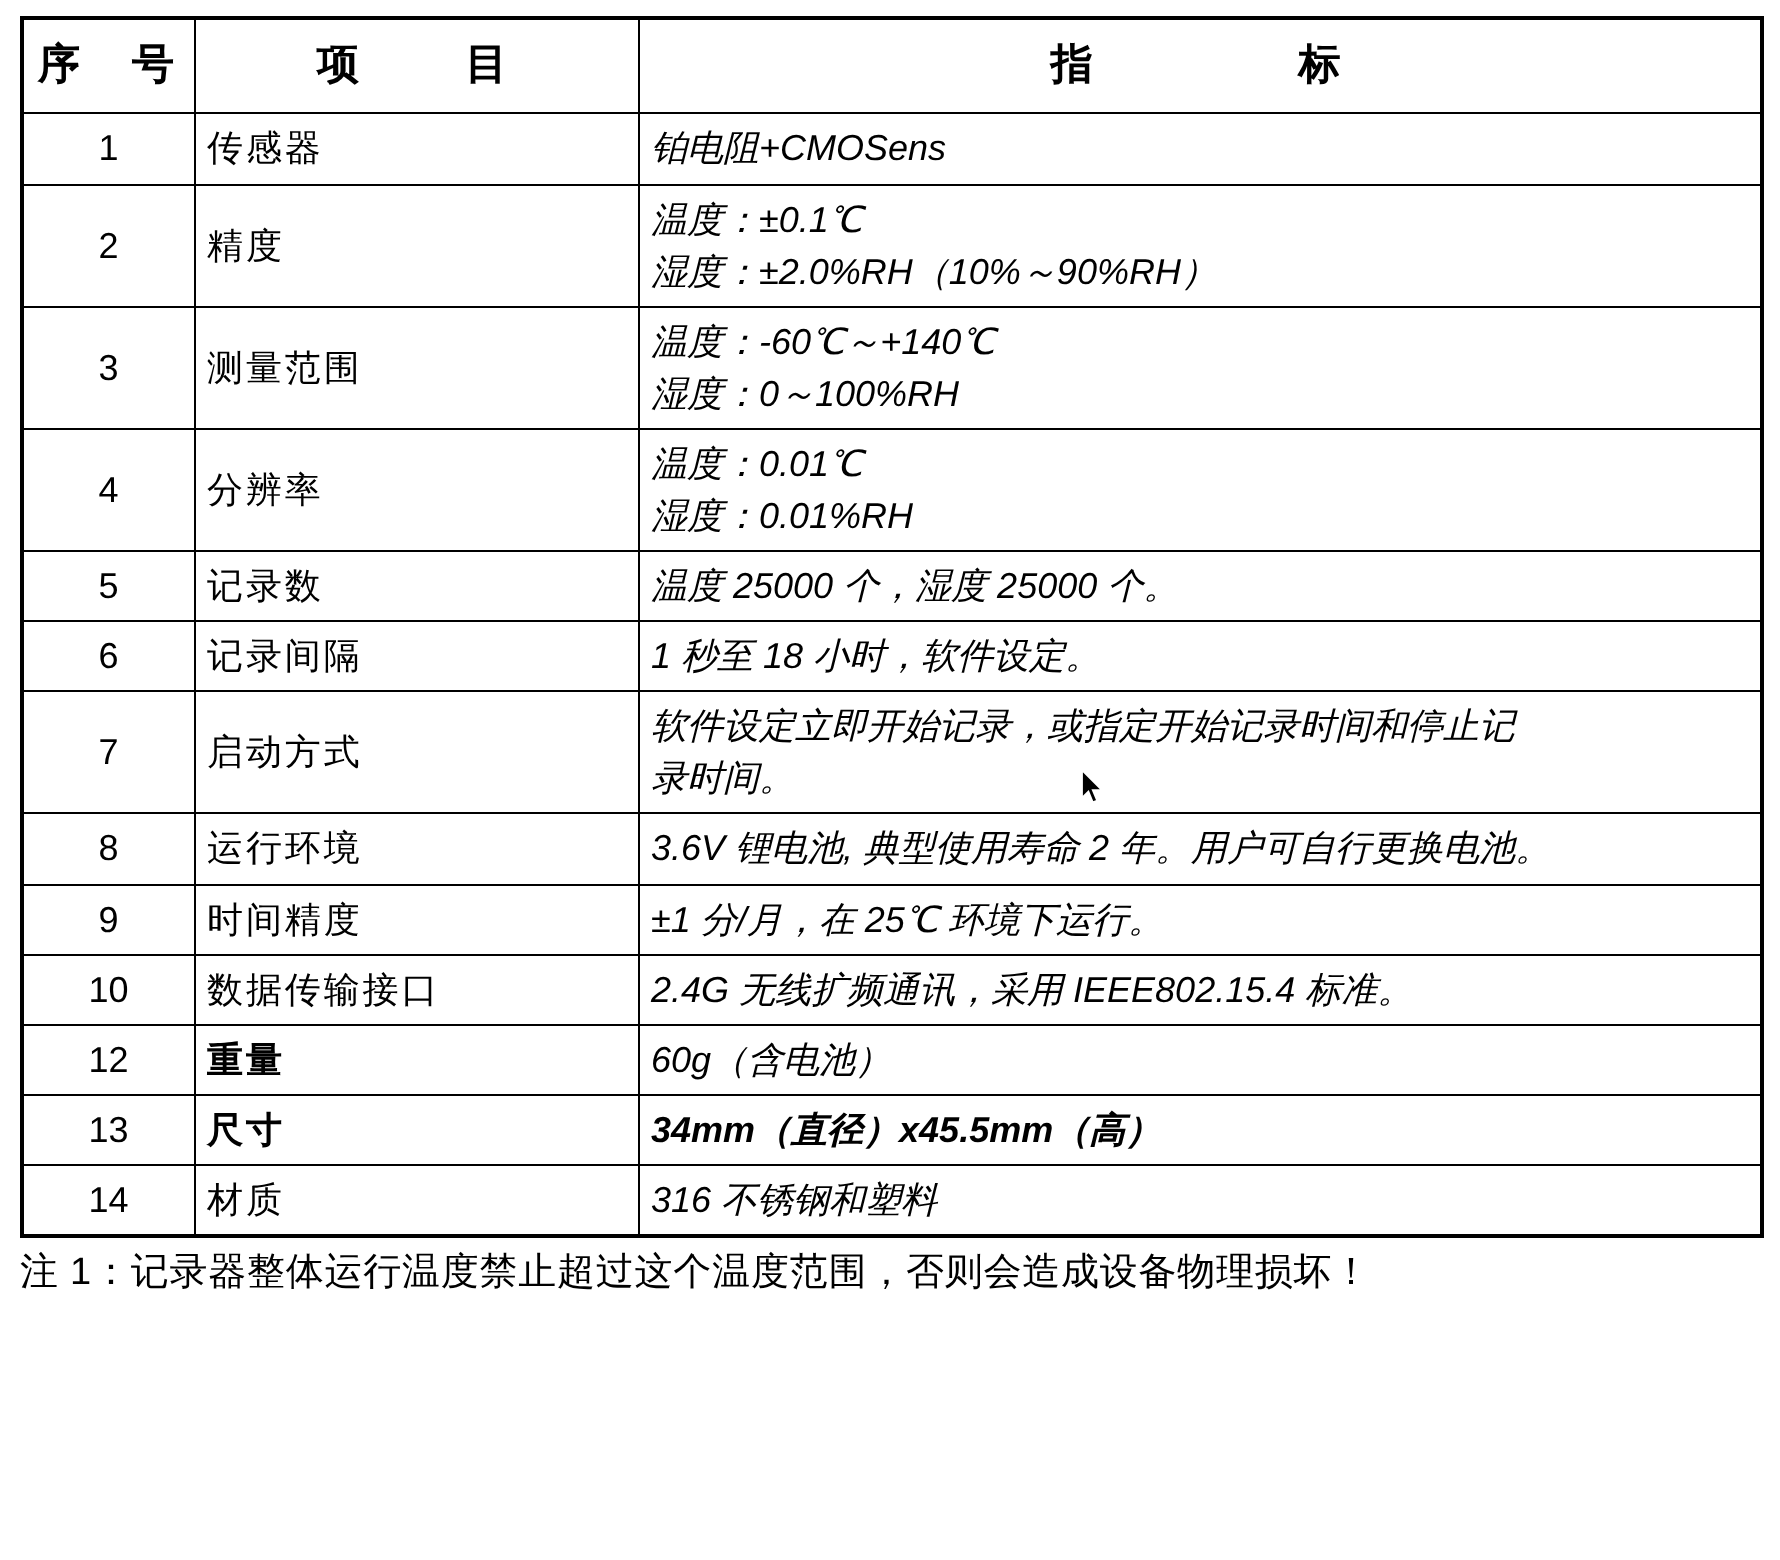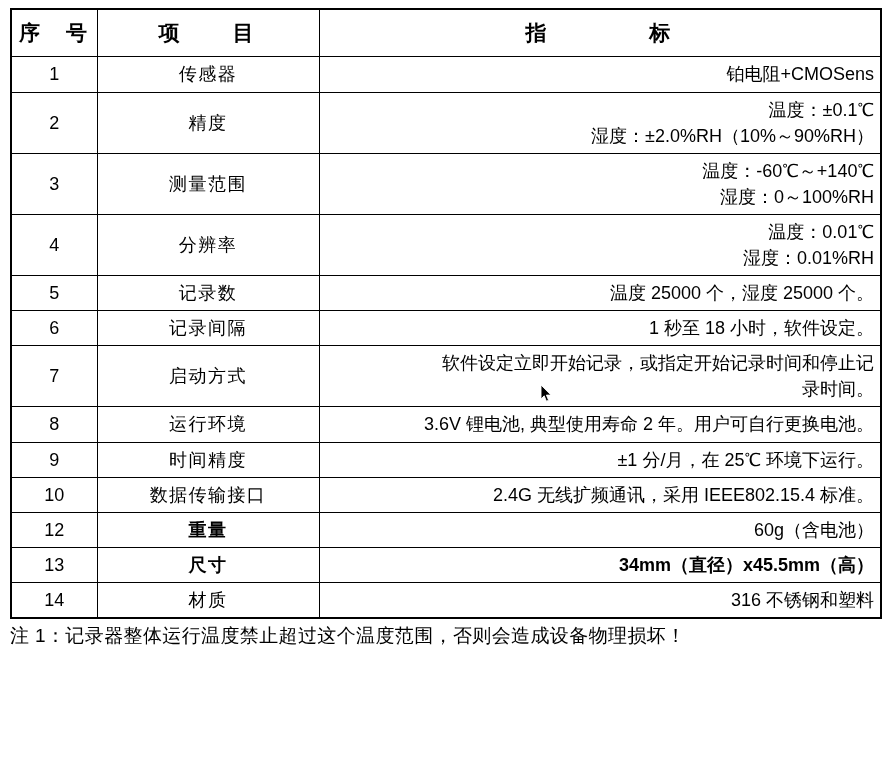--- a/index.html
+++ b/index.html
@@ -44,30 +44,31 @@
     text-align: center;
     padding: 8px 6px;
     letter-spacing: 0.18em;
   }
   table.spec thead th.h-no { letter-spacing: 0.12em; }
   td.no {
     text-align: center;
     font-size: 18px;
   }
   td.item {
-    text-align: center;
+    text-align: left;
     font-size: 19px;
     letter-spacing: 0.08em;
     margin-top: 40px;
   }
   td.item.bold { font-weight: bold; }
   td.spec {
-    text-align: right;
+    text-align: left;
     font-size: 18px;
     padding-left: 10px;
+    font-style: italic;
   }
   td.spec.bold { font-weight: bold; }
   td.spec .line { display: block; white-space: nowrap; }
   sup.note {
     font-size: 11px;
     vertical-align: super;
     letter-spacing: 0;
     font-weight: normal;
   }
   .footnote {

